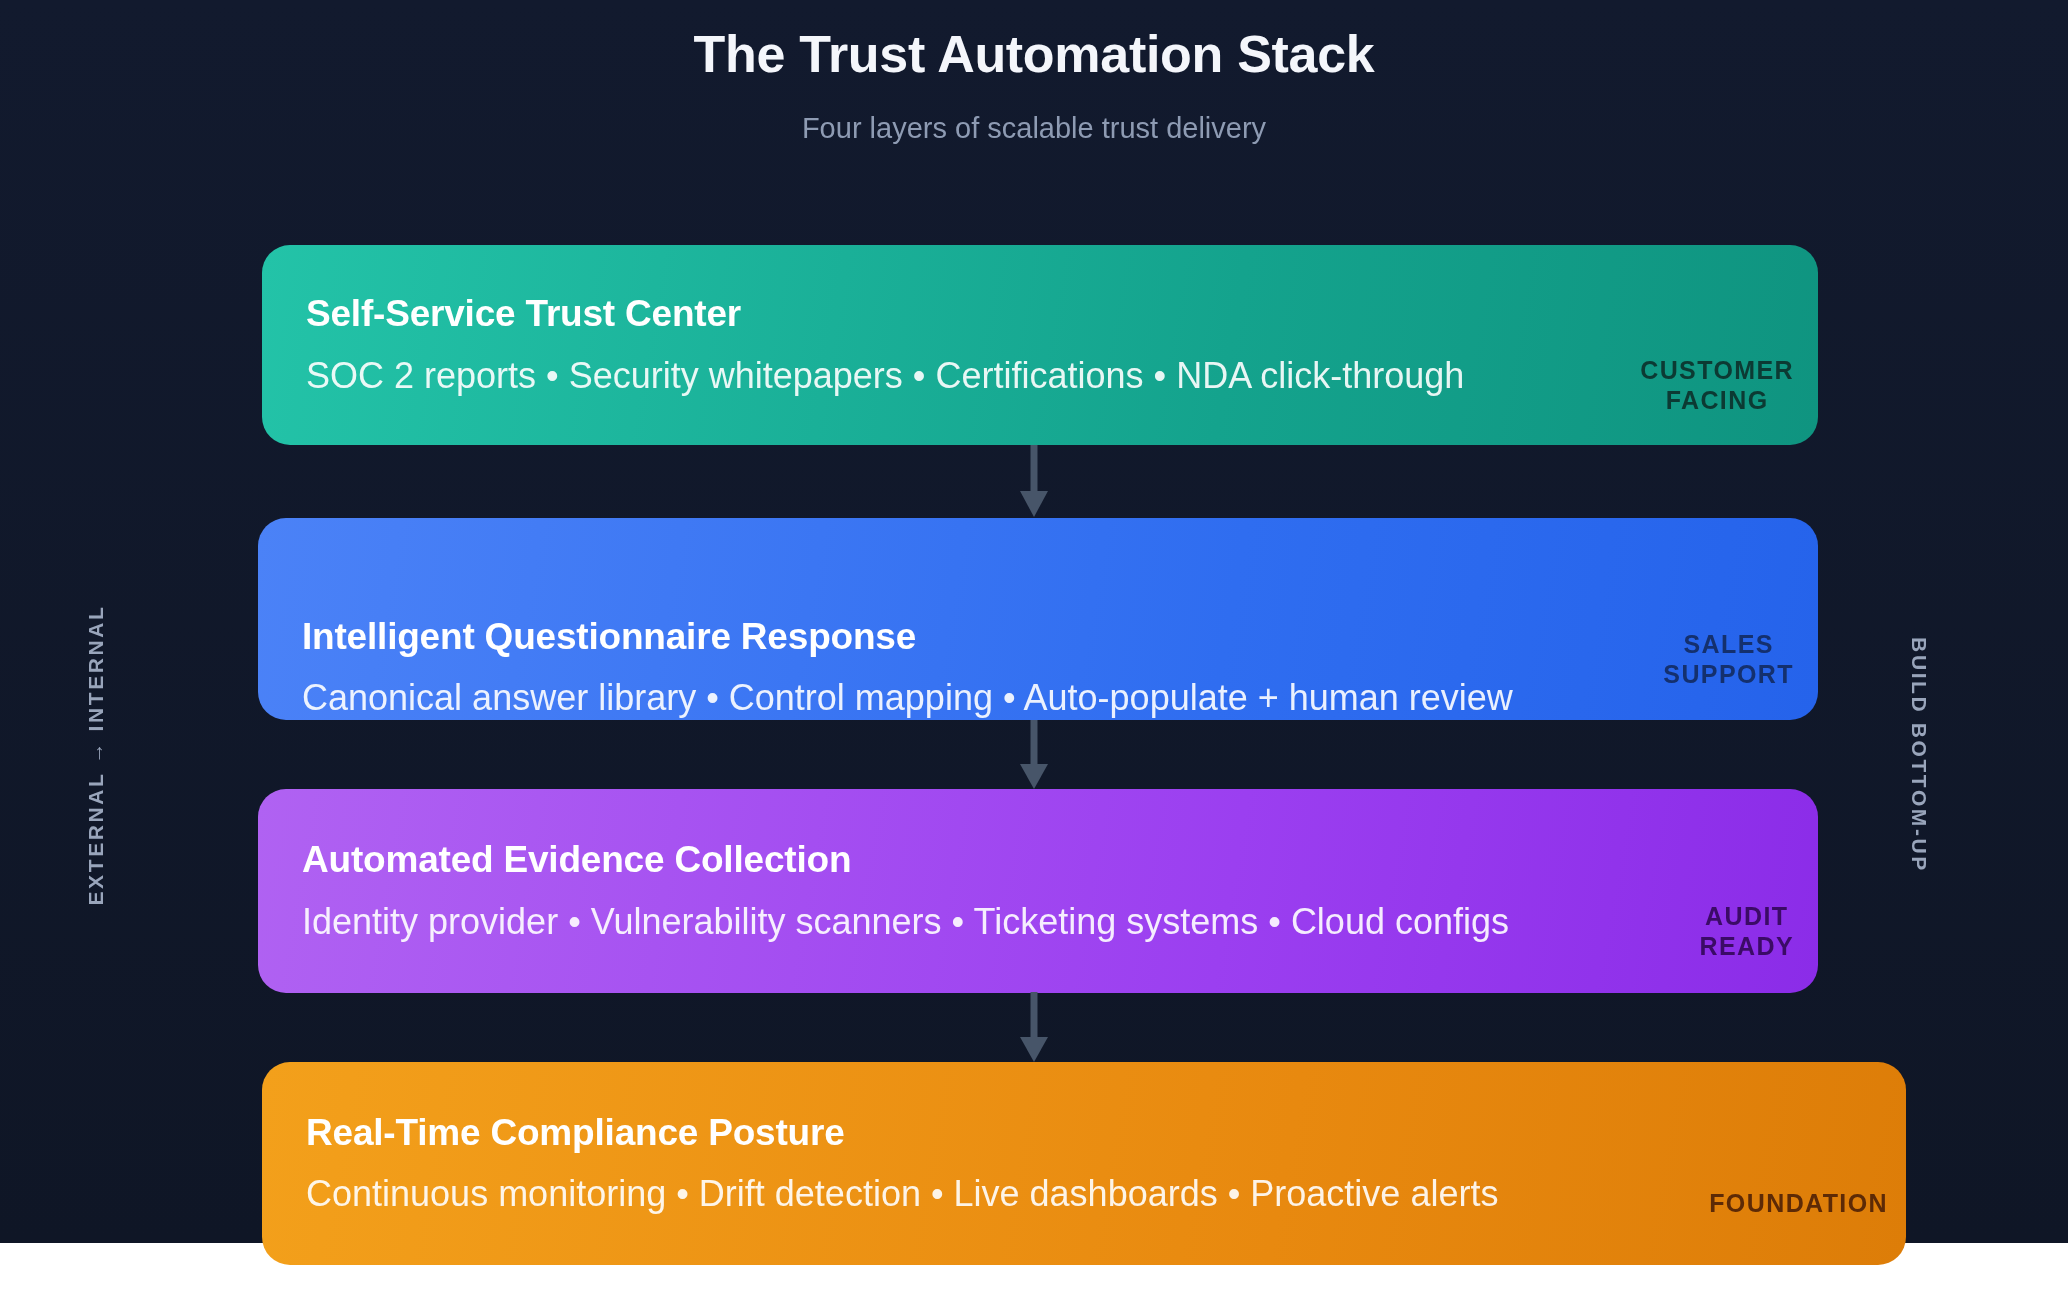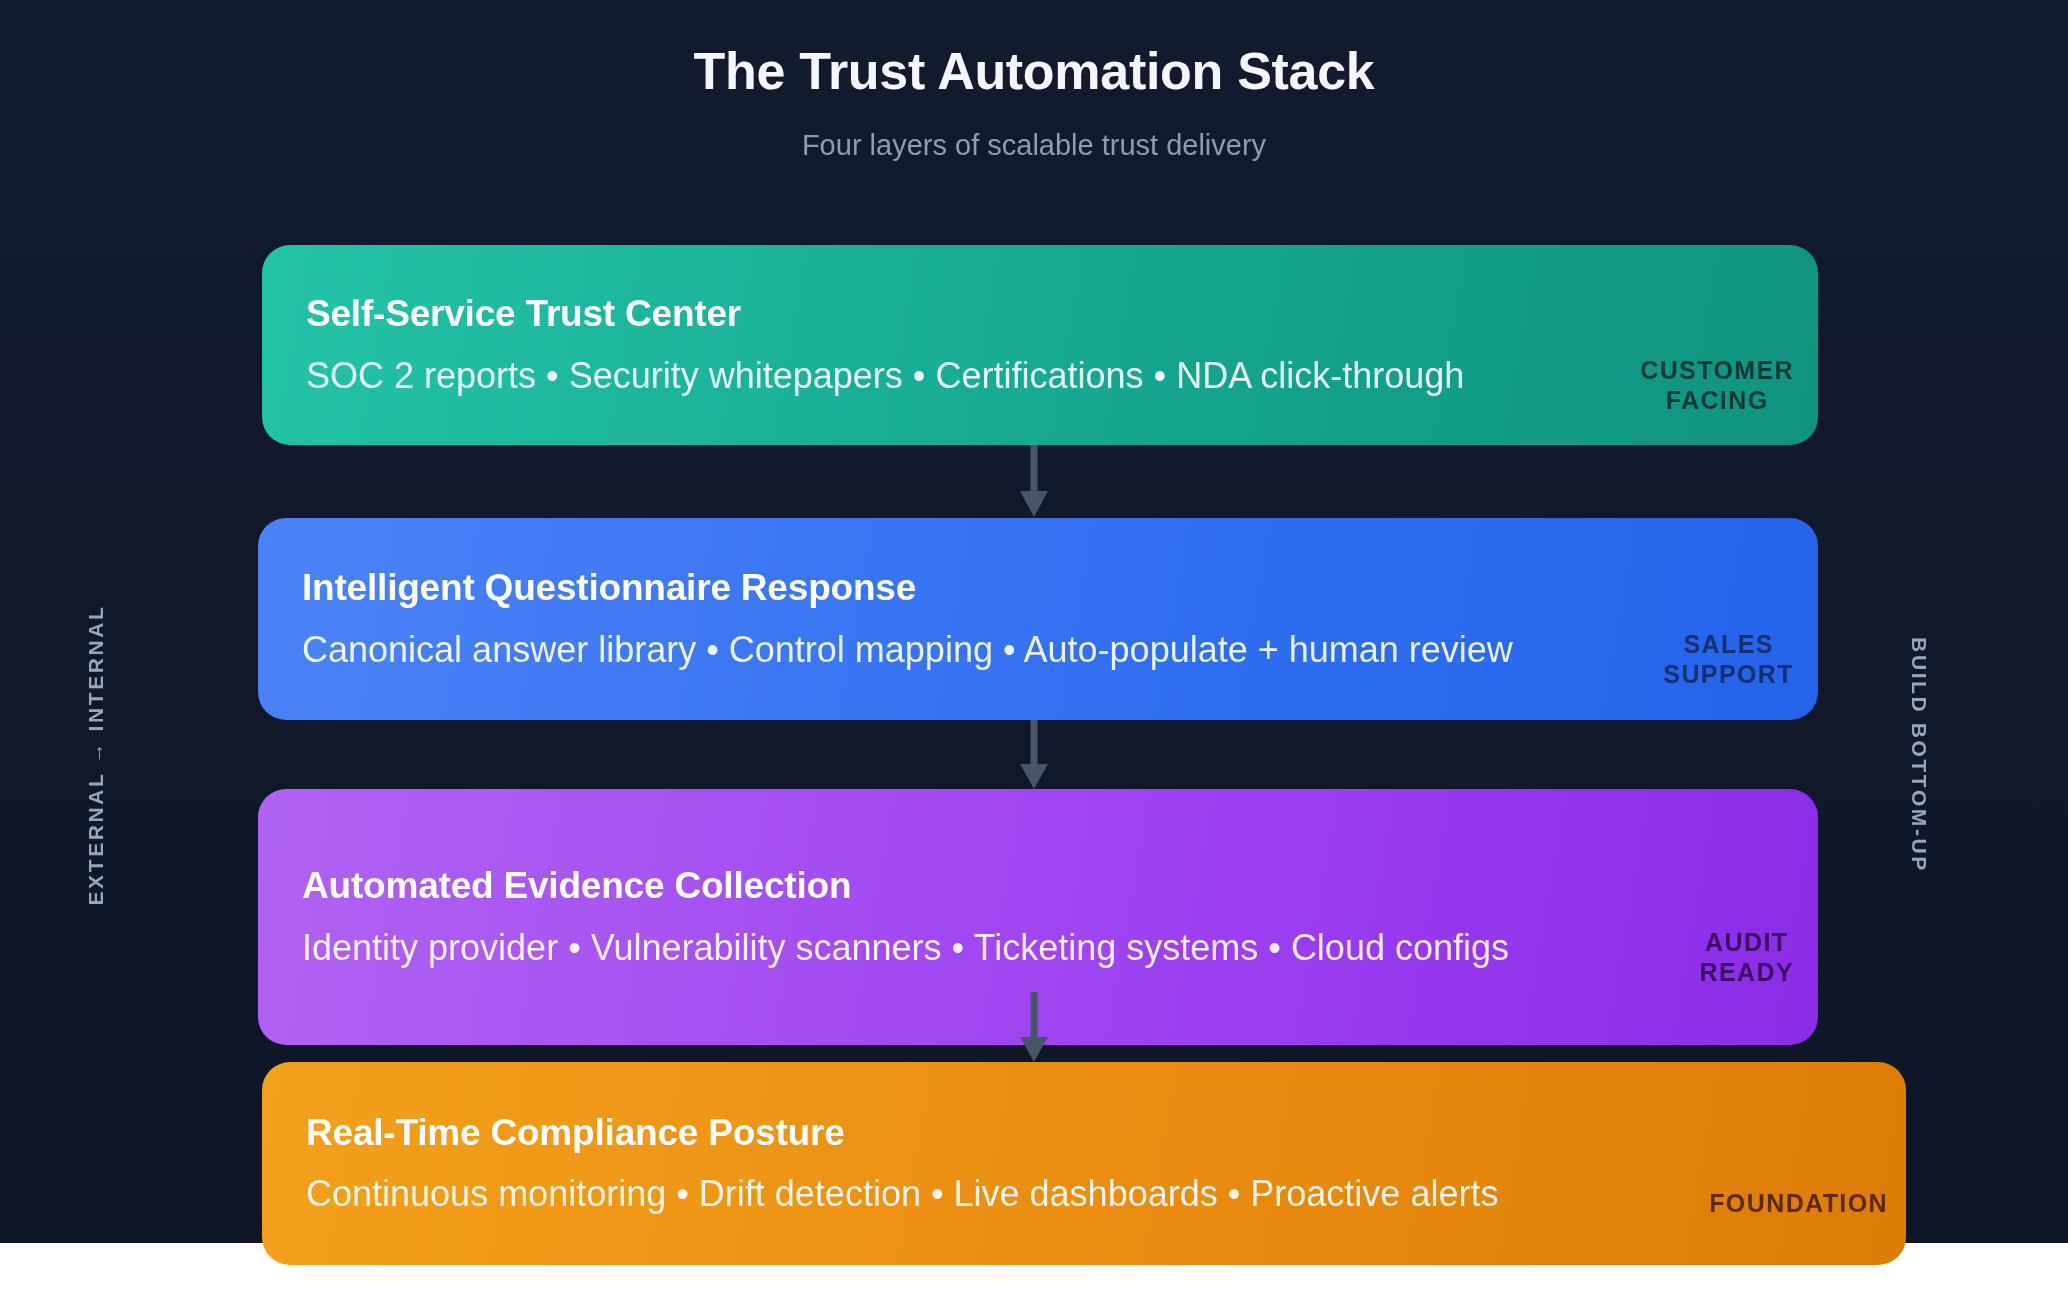--- a/index.html
+++ b/index.html
@@ -35,21 +35,21 @@
   .header {
     position: absolute;
     left: 0;
     top: 0;
     width: 2068px;
     text-align: center;
     z-index: 5;
   }
   .title {
     margin: 0;
-    padding-top: 42px;
+    padding-top: 25px;
     font-size: 52px;
     font-weight: bold;
     letter-spacing: -0.3px;
     color: #f4f6fb;
     line-height: 1.12;
   }
   .subtitle {
     margin: 8px;
     padding-top: 20px;
     font-size: 29px;
@@ -134,22 +134,22 @@
     font-weight: bold;
     letter-spacing: 1.4px;
     line-height: 1.18;
     white-space: pre-line;
     z-index: 1;
     margin-top: 40px;
   }
 
   
   .layer-1 { left: 262px; top: 245px; width: 1556px; height: 200px; }
-  .layer-2 { left: 258px; top: 518px; width: 1560px; height: 202px; }
-  .layer-3 { left: 258px; top: 789px; width: 1560px; height: 256px; }
+  .layer-2 { left: 258px; top: 518px; width: 1560px; height: 202px; align-items: flex-end; }
+  .layer-3 { left: 258px; top: 789px; width: 1560px; height: 204px; }
   .layer-4 { left: 262px; top: 1062px; width: 1644px; height: 203px; }
 
   
   .layer-1 {
     background: linear-gradient(100deg, #23c3a8 0%, #14a38d 62%, #0f9480 100%);
   }
   .layer-2 {
     background: linear-gradient(100deg, #4b82f7 0%, #2f6df0 62%, #2563eb 100%);
   }
   .layer-3 {

